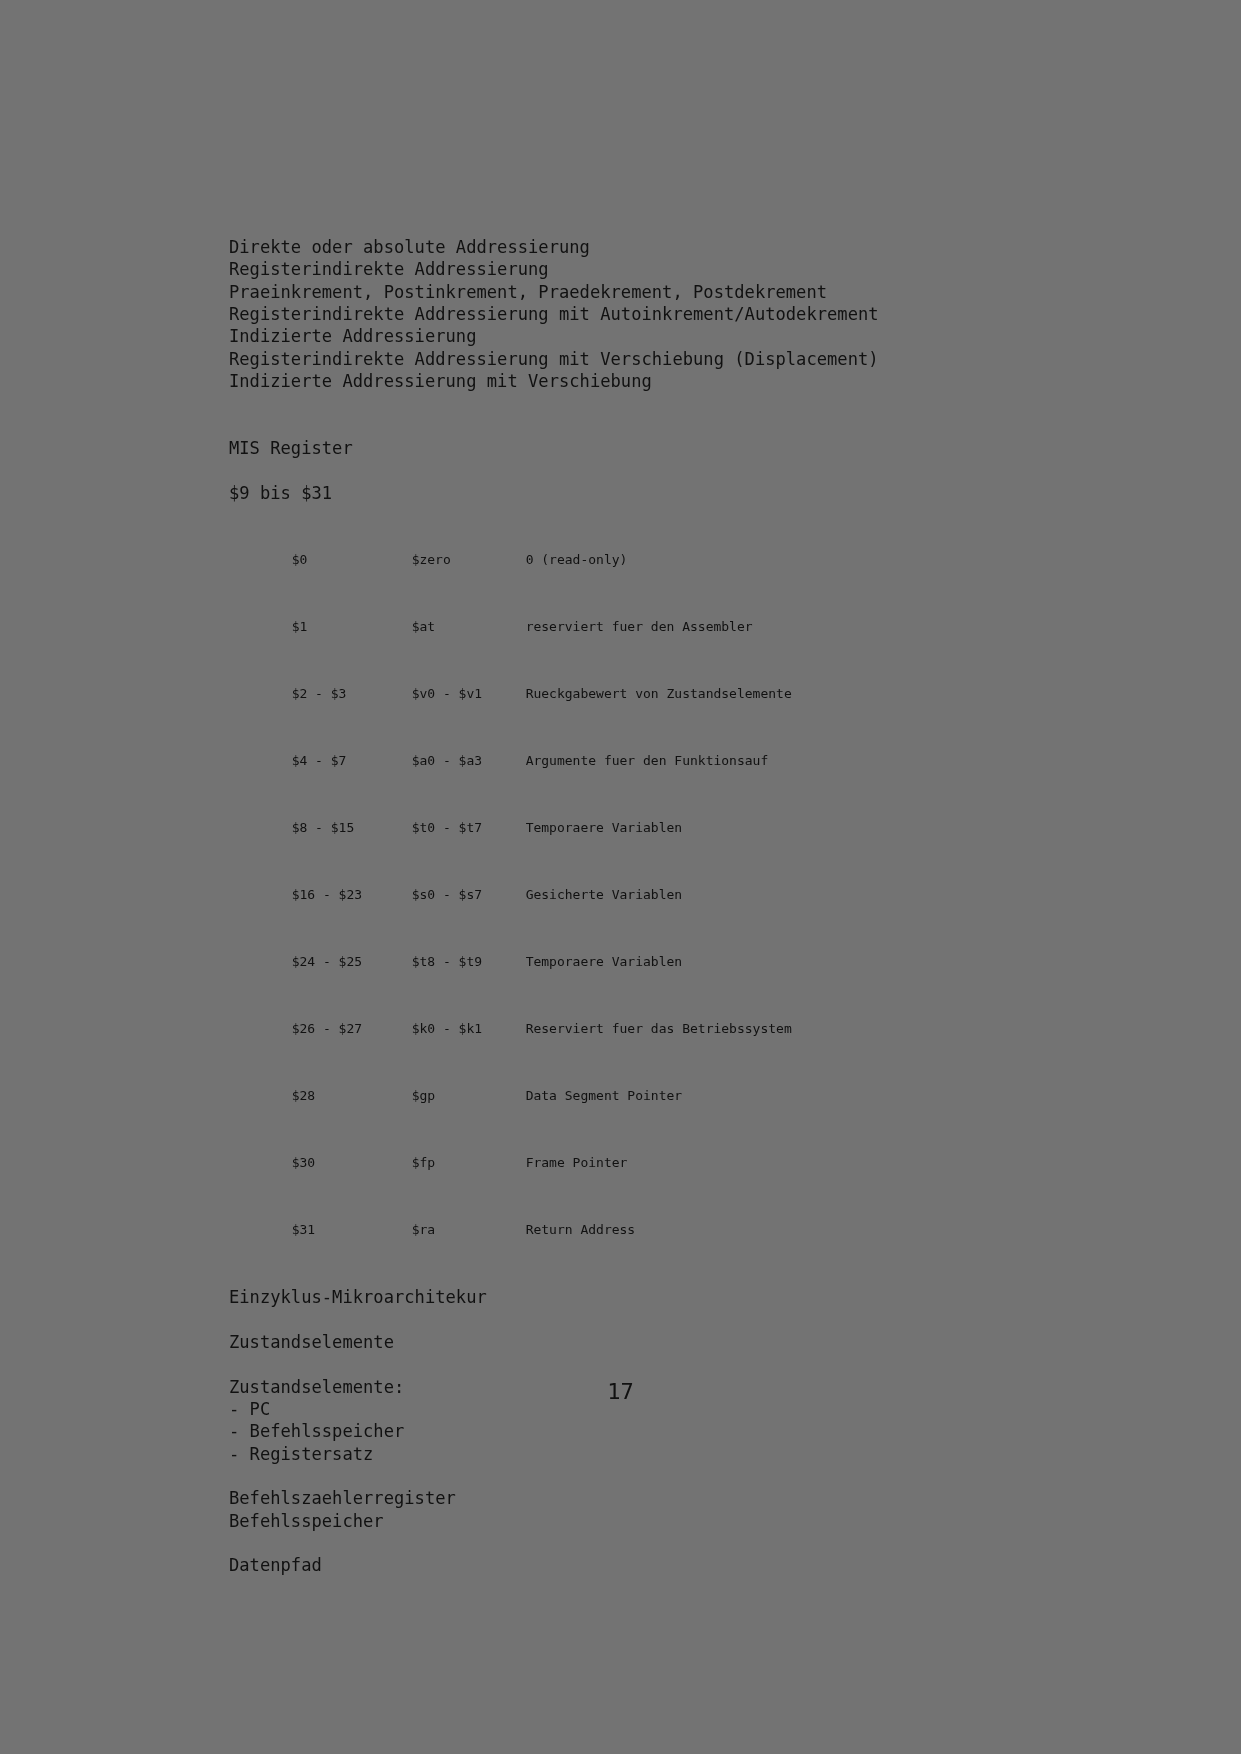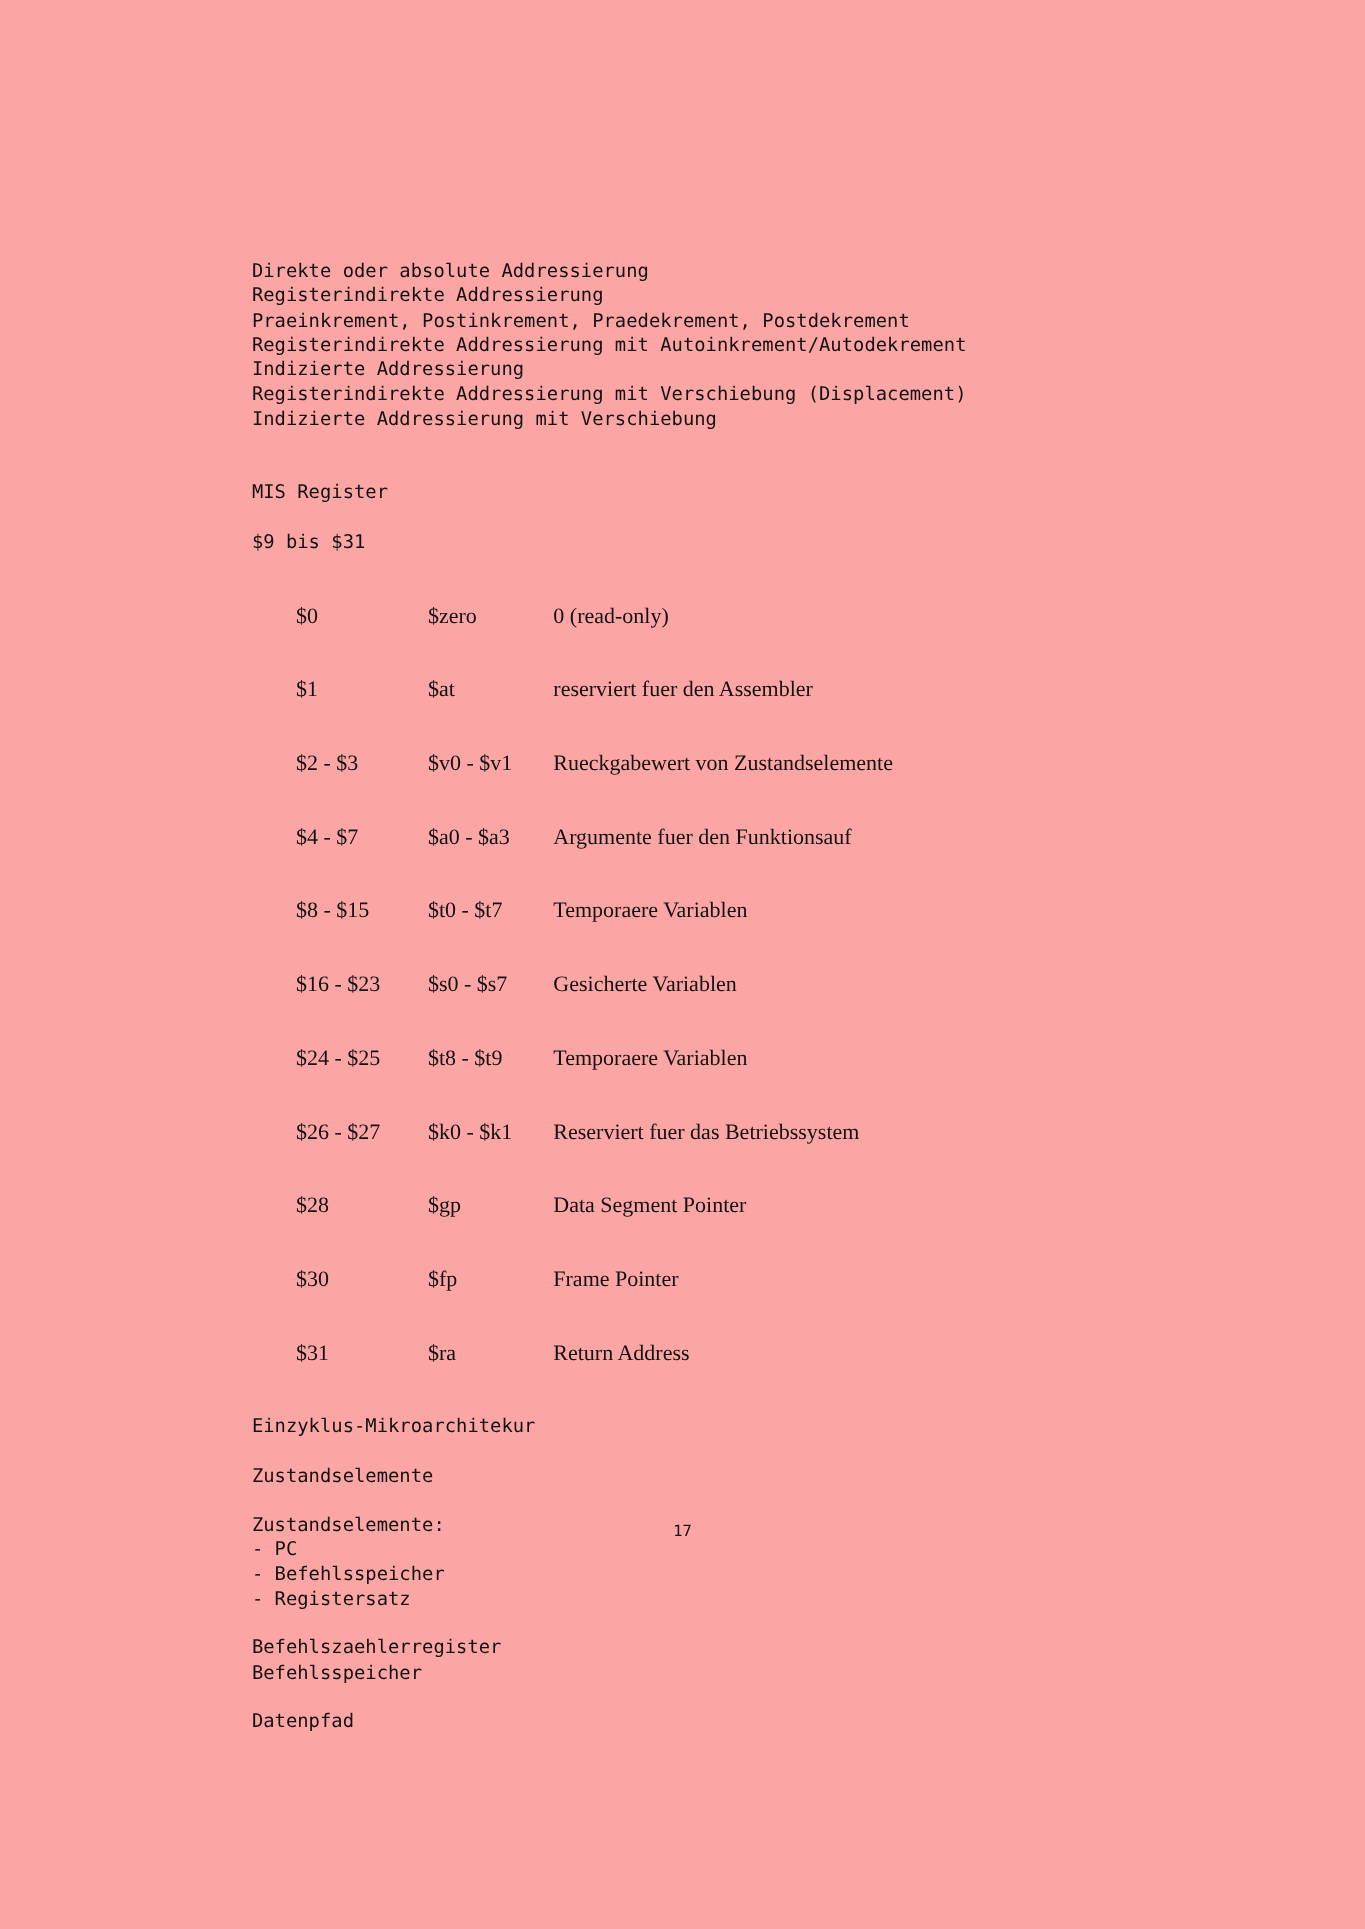--- a/index.html
+++ b/index.html
@@ -14,21 +14,21 @@
     position: relative;
     font-family: "DejaVu Sans Mono", "Liberation Mono", monospace;
     color: #000000;
     overflow: hidden;
   }
   .page {
     position: absolute;
     left: 0; top: 0;
     width: 1241px;
     height: 1754px;
-    background: #fca5a5;
+    background: #737373;
   }
   .content {
     position: absolute;
     left: 229px;
     top: 236px;
     width: 880px;
   }
   
   .line {
     font-size: 17.1px;
@@ -42,26 +42,25 @@
     height: 22.35px;
     line-height: 22.35px;
     font-size: 17.1px;
   }
   .block {
     margin: 0;
     padding: 0;
   }
   
   .reg-row {
-    font-size: 20px;
+    font-size: 13px;
     line-height: 22.35px;
     white-space: pre;
     color: #111111;
     display: block;
-    font-family: Liberation Serif, serif;
   }
   .col-a {
     display: inline-block;
     width: 120px;
     vertical-align: top;
     white-space: pre;
   }
   .col-b {
     display: inline-block;
     width: 114px;
@@ -72,21 +71,21 @@
     display: inline-block;
     vertical-align: top;
     white-space: pre;
   }
   .page-number {
     position: absolute;
     left: 0;
     top: 1381px;
     width: 1241px;
     text-align: center;
-    font-size: 14px;
+    font-size: 22px;
     line-height: 22.35px;
     color: #111111;
     font-family: "DejaVu Sans Mono", "Liberation Mono", monospace;
   }
 </style>
 </head>
 <body>
 
 <div class="page">
   <div class="content">

